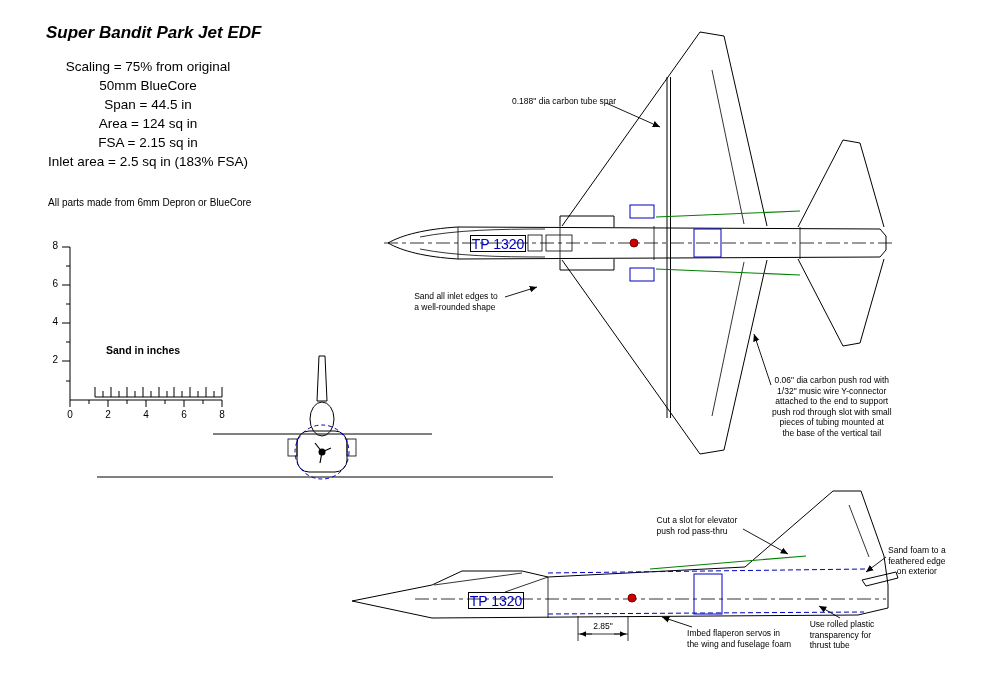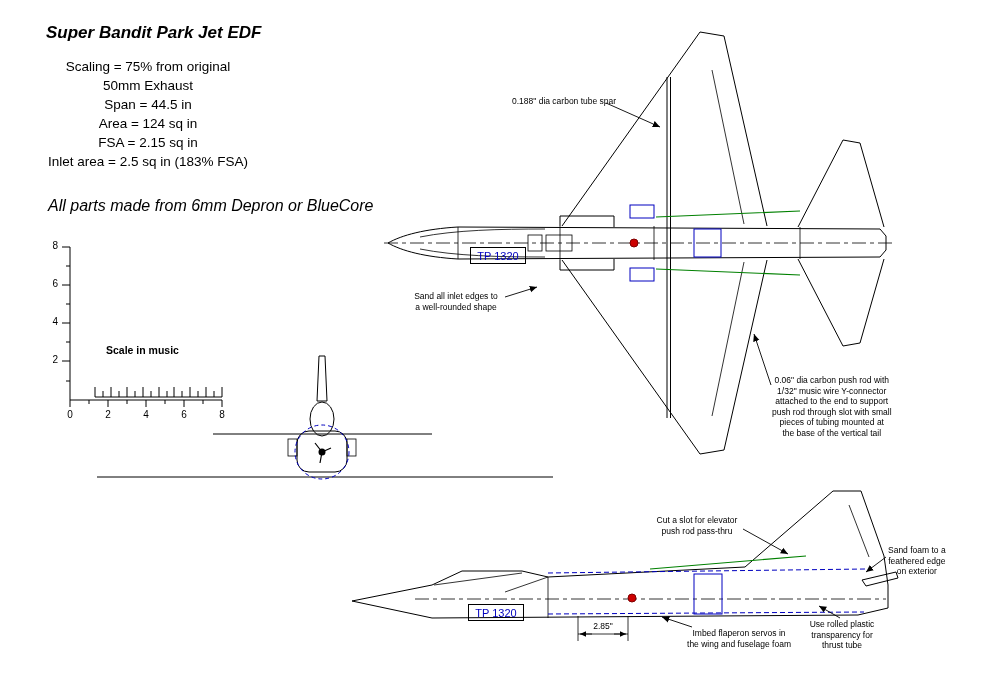--- a/index.html
+++ b/index.html
@@ -1,29 +1,29 @@
 <!DOCTYPE html>
 <html><head>
 <meta charset="utf-8">
 <style>
   html,body{margin:0;padding:0;background:#fff;}
   body{width:1000px;height:673px;position:relative;overflow:hidden;
        font-family:"Liberation Sans",sans-serif;color:#000;}
   .abs{position:absolute;text-align:center;}
   .title{font-size:17px;font-weight:bold;font-style:italic;}
   .spec{font-size:13.5px;line-height:19px;}
-  .note{font-size:16px;font-style:italic;}
+  .note{font-size:10px;}
   .ann{font-size:8.5px;line-height:10.5px;white-space:pre;}
-  .ann.center{text-align:center;transform:translateX(-50%);}
+  .ann.center{text-align:left;transform:translateX(-50%);}
   .scale-label{font-size:10.5px;font-weight:bold;}
   .tick{font-size:10px;}
   .tick.x{transform:translateX(-50%);}
   .tick.y{width:12px;text-align:right;}
-  .tpbox{border:1px solid #000;color:#0000bf;font-size:11px;
-         display:flex;align-items:center;justify-content:center;background:#fff0;margin-top:12px;}
+  .tpbox{border:1px solid #000;color:#0000bf;font-size:14px;
+         display:flex;align-items:center;justify-content:center;background:#fff0;}
   svg{position:absolute;left:0;top:0;}
 </style>
 </head>
 <body>
 
 <svg width="1000" height="673" viewBox="0 0 1000 673">
   <defs>
     <marker id="arrow" viewBox="0 0 10 10" refX="9" refY="5" markerWidth="9" markerHeight="9" orient="auto-start-reverse">
       <path d="M0,1 L9,5 L0,9 Z" fill="#000"></path>
     </marker>
@@ -96,30 +96,30 @@
     <line x1="886" y1="557" x2="866" y2="572" marker-end="url(#arrow)"></line>
     <line x1="840" y1="618" x2="819" y2="606" marker-end="url(#arrow)"></line>
     <line x1="692" y1="627" x2="662" y2="617" marker-end="url(#arrow)"></line>
   </g>
 </svg>
 
 <div class="abs title" style="left:46px;top:23px;">Super Bandit Park Jet EDF</div>
 
 <div class="abs" style="left:48px;top:57px;">
   <div class="spec">Scaling = 75% from original</div>
-  <div class="spec">50mm Exhaust</div>
+  <div class="spec">50mm BlueCore</div>
   <div class="spec">Span = 44.5 in</div>
   <div class="spec">Area = 124 sq in</div>
   <div class="spec">FSA = 2.15 sq in</div>
   <div class="spec">Inlet area = 2.5 sq in (183% FSA)</div>
 </div>
 
 <div class="abs note" style="left:48px;top:197px;">All parts made from 6mm Depron or BlueCore</div>
 
-<div class="abs scale-label" style="left:106px;top:344px;">Scale in music</div>
+<div class="abs scale-label" style="left:106px;top:344px;">Sand in inches</div>
 <div class="abs tick y" style="left:46px;top:240px;">8</div>
 <div class="abs tick y" style="left:46px;top:278px;">6</div>
 <div class="abs tick y" style="left:46px;top:316px;">4</div>
 <div class="abs tick y" style="left:46px;top:354px;">2</div>
 <div class="abs tick x" style="left:70px;top:409px;">0</div>
 <div class="abs tick x" style="left:108px;top:409px;">2</div>
 <div class="abs tick x" style="left:146px;top:409px;">4</div>
 <div class="abs tick x" style="left:184px;top:409px;">6</div>
 <div class="abs tick x" style="left:222px;top:409px;">8</div>
 

